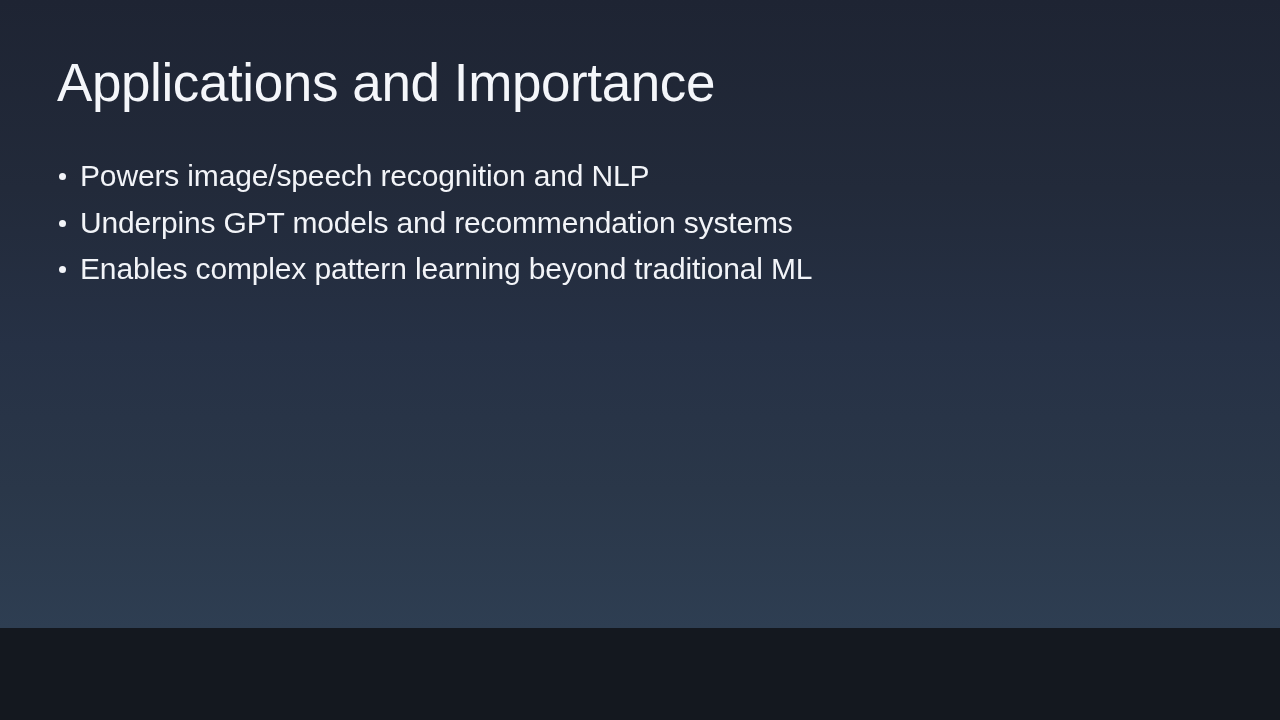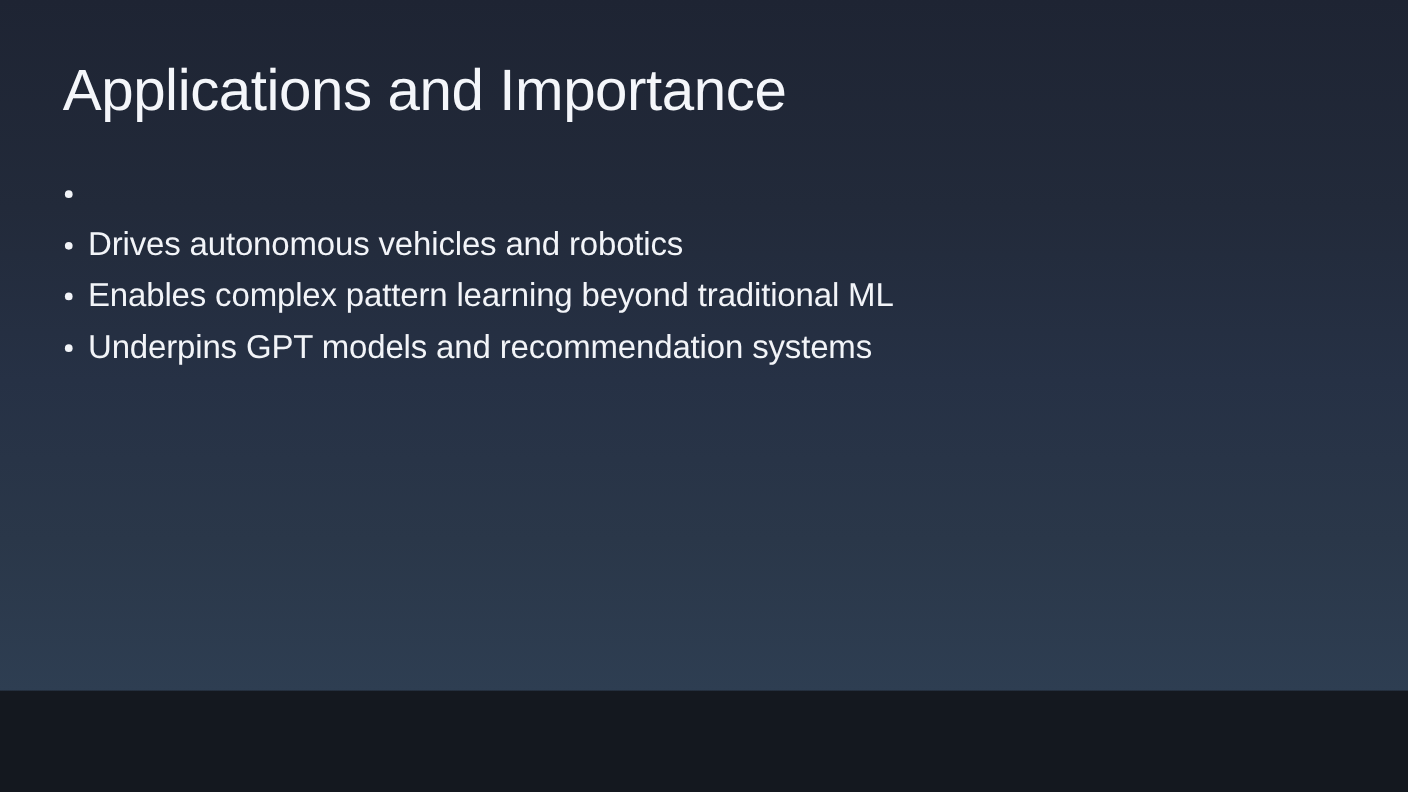--- a/index.html
+++ b/index.html
@@ -77,33 +77,30 @@
 <body>
 
 <div class="slide">
 
   <h1 class="slide-title">Applications and Importance</h1>
 
   <ul class="body-list">
 
     <li class="bullet-item">
       <span class="bullet-dot"></span>
+      <span class="bullet-text">Powers image/speech recognition and NLP</span>
     </li>
+
 
     <li class="bullet-item">
       <span class="bullet-dot"></span>
-      <span class="bullet-text">Drives autonomous vehicles and robotics</span>
+      <span class="bullet-text">Underpins GPT models and recommendation systems</span>
     </li>
 
     <li class="bullet-item">
       <span class="bullet-dot"></span>
       <span class="bullet-text">Enables complex pattern learning beyond traditional ML</span>
-    </li>
-
-    <li class="bullet-item">
-      <span class="bullet-dot"></span>
-      <span class="bullet-text">Underpins GPT models and recommendation systems</span>
     </li>
 
 
   </ul>
 
 </div>
 
 </body></html>

